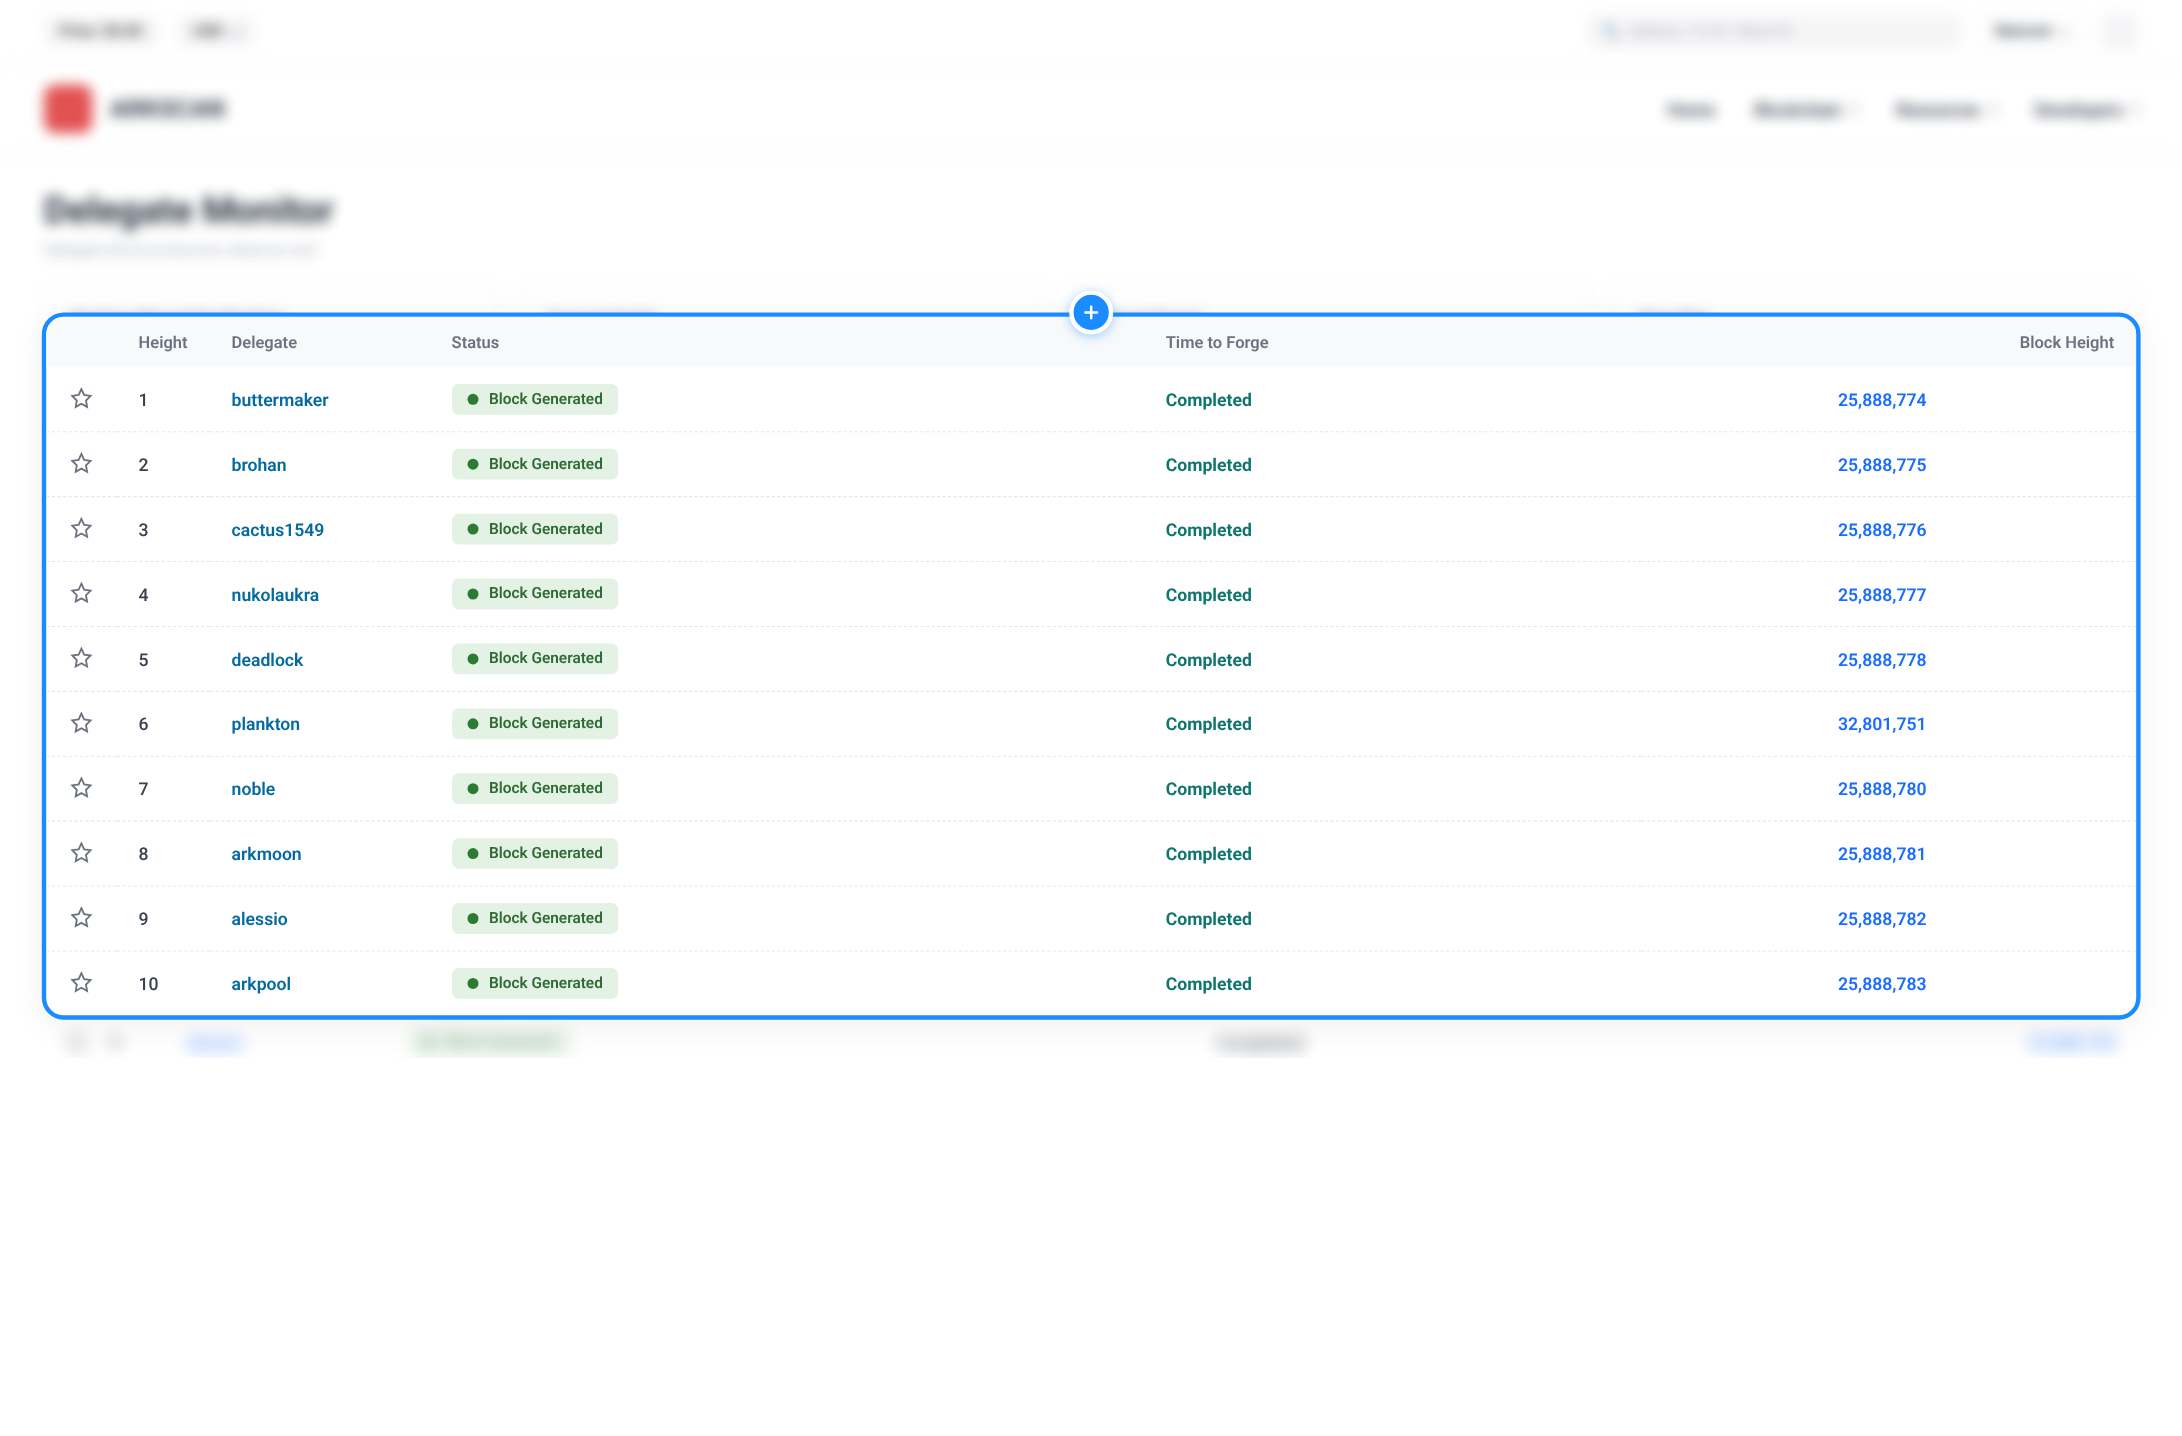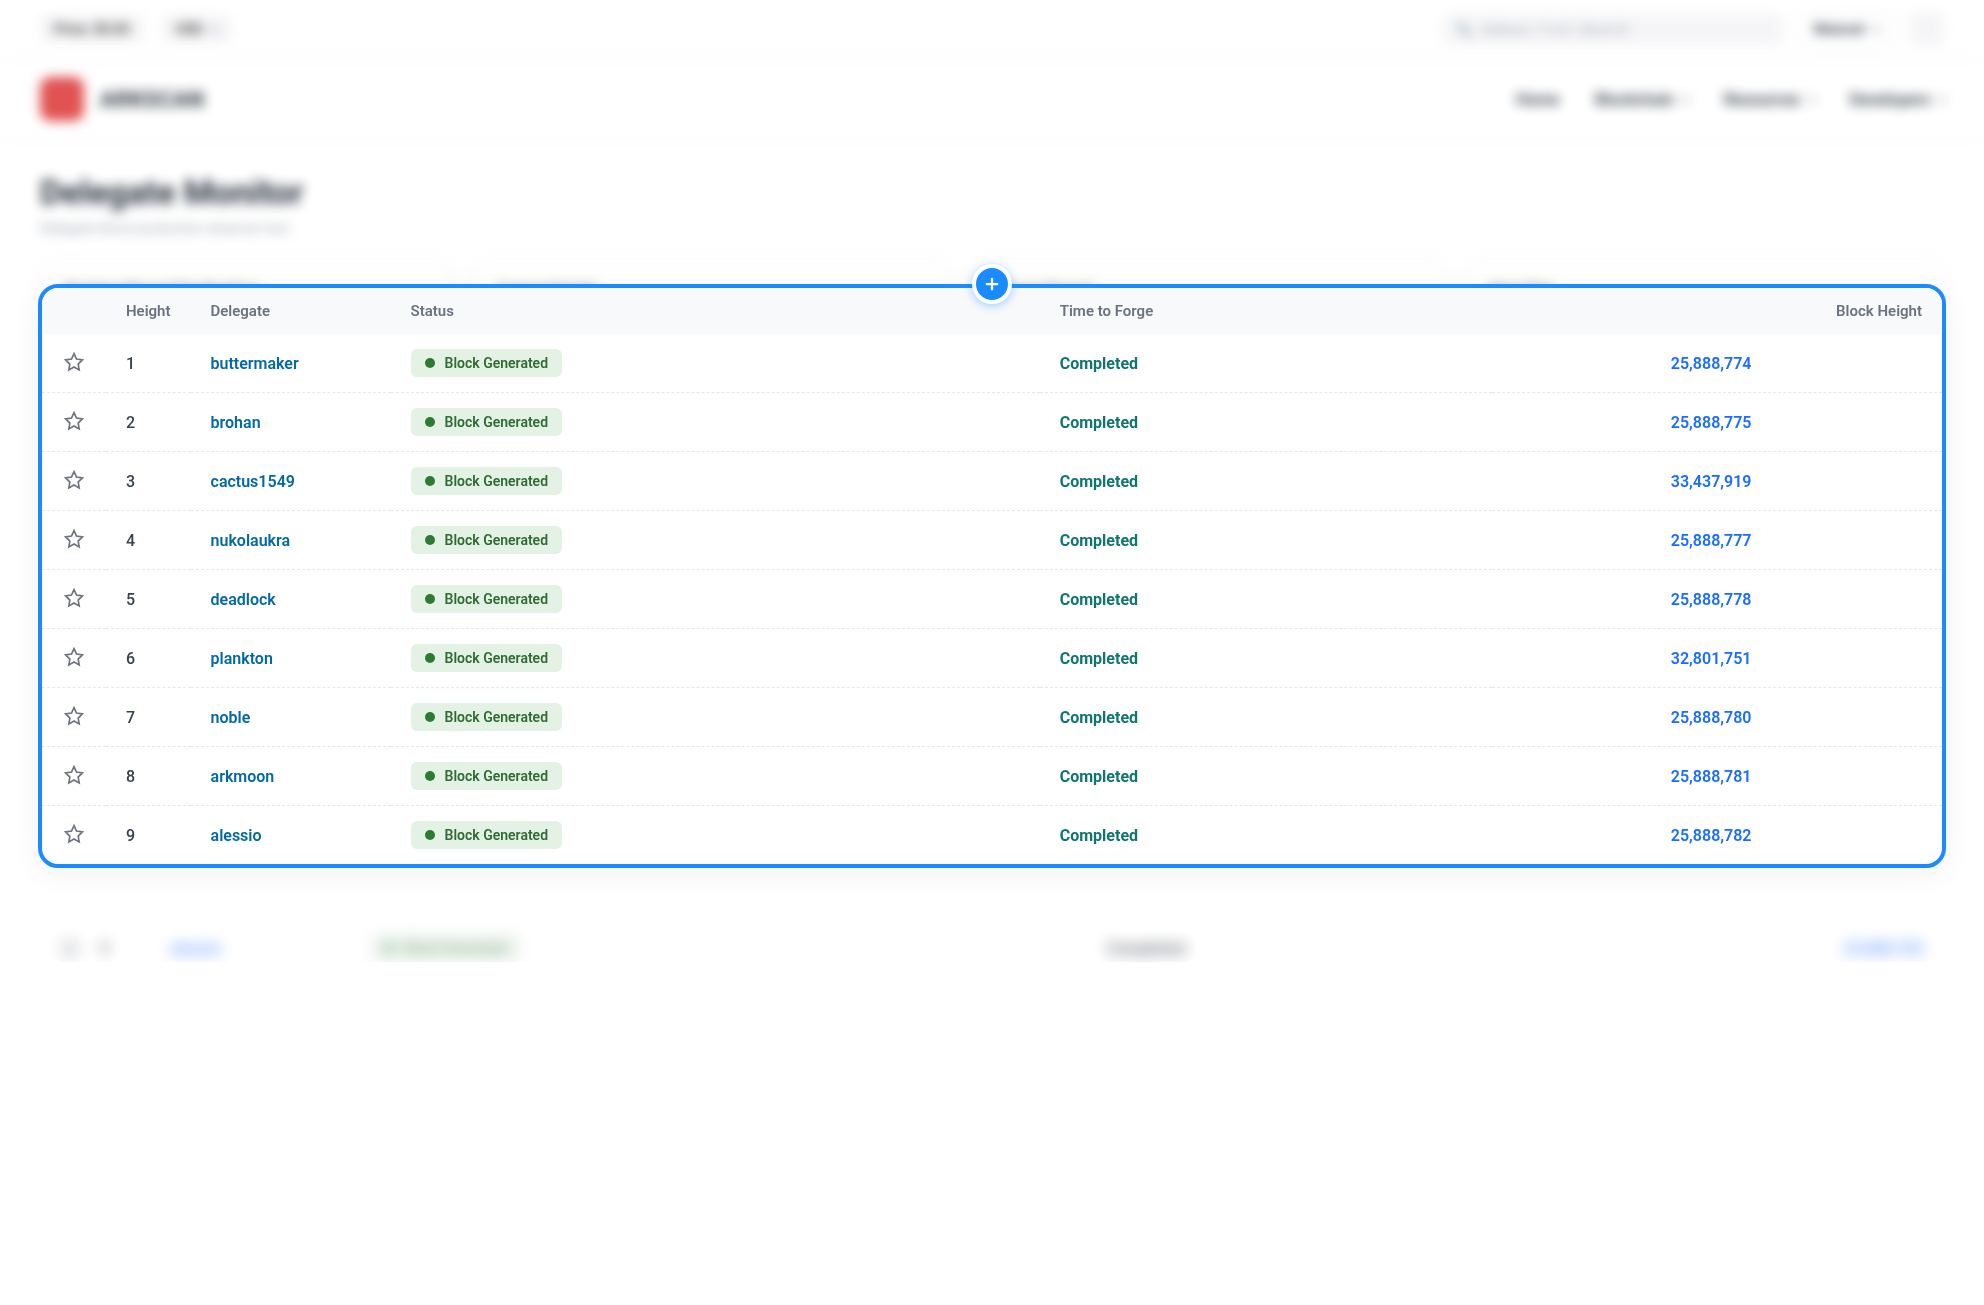--- a/index.html
+++ b/index.html
@@ -549,21 +549,21 @@
       <a class="delegate-link">cactus1549</a>
     </td>
     <td>
       <span class="status-badge">
         <span class="status-dot"></span>
         <span>Block Generated</span>
       </span>
     </td>
     <td class="time-cell">Completed</td>
     <td class="height-cell">
-      <a class="height-link">33,437,919</a>
+      <a class="height-link">25,888,776</a>
     </td>
   </tr>
           <tr>
     <td class="star-cell">
       <button class="star-btn">
         <svg viewBox="0 0 24 24">
           <path d="M12 2l3 6.5 7 1-5 5 1.2 7L12 18l-6.2 3.5L7 14.5 2 9.5l7-1z"></path>
         </svg>
       </button>
     </td>
@@ -688,19 +688,42 @@
     </td>
     <td>
       <span class="status-badge">
         <span class="status-dot"></span>
         <span>Block Generated</span>
       </span>
     </td>
     <td class="time-cell">Completed</td>
     <td class="height-cell">
       <a class="height-link">25,888,782</a>
+    </td>
+  </tr>
+          <tr>
+    <td class="star-cell">
+      <button class="star-btn">
+        <svg viewBox="0 0 24 24">
+          <path d="M12 2l3 6.5 7 1-5 5 1.2 7L12 18l-6.2 3.5L7 14.5 2 9.5l7-1z"></path>
+        </svg>
+      </button>
+    </td>
+    <td class="order-cell">10</td>
+    <td>
+      <a class="delegate-link">arkpool</a>
+    </td>
+    <td>
+      <span class="status-badge">
+        <span class="status-dot"></span>
+        <span>Block Generated</span>
+      </span>
+    </td>
+    <td class="time-cell">Completed</td>
+    <td class="height-cell">
+      <a class="height-link">25,888,783</a>
     </td>
   </tr>
         </tbody>
     </table>
 
   </div>
 </div>
 
 </body></html>

